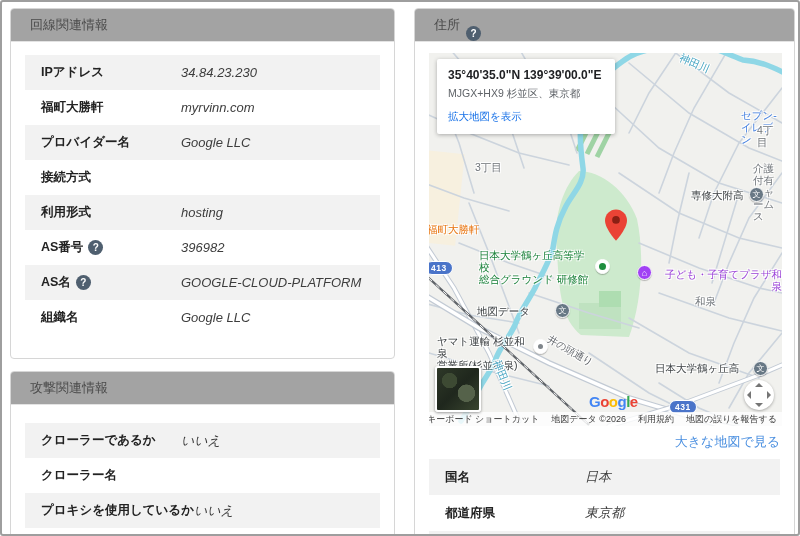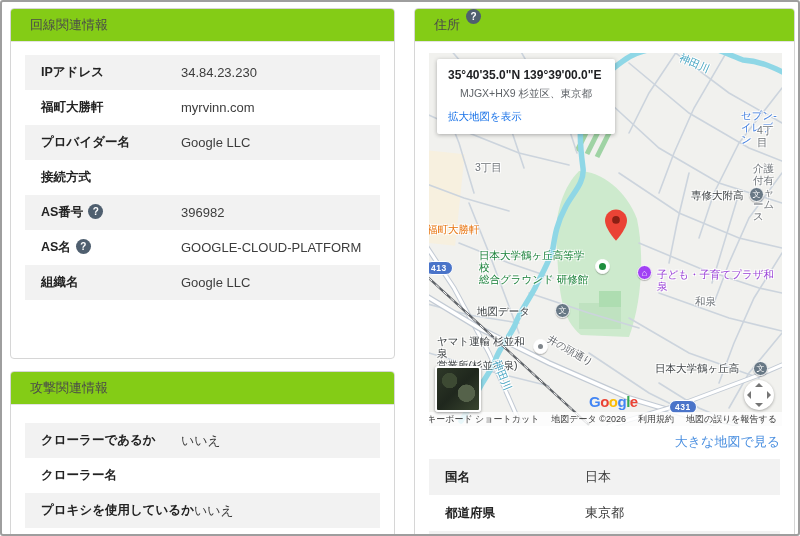--- a/index.html
+++ b/index.html
@@ -8,36 +8,36 @@
     width:800px; height:536px; position:relative; overflow:hidden;
     font-family:"Liberation Sans","DejaVu Sans",sans-serif;
     border:2px solid #9e9e9e; border-radius:3px;
   }
   .panel {
     position:absolute; background:#fff; border:1px solid #d6d6d6;
     border-radius:4px; overflow:hidden;
   }
   .panel-header {
     height:33px; line-height:32px; padding:0 19px; font-size:13px;
-    color:#4a4a4a; background:#84cc16; border-bottom:1px solid #e3e3e3;
-    display:flex; align-items:flex-start; gap:6px;
+    color:#4a4a4a; background:#a3a3a3; border-bottom:1px solid #e3e3e3;
+    display:flex; align-items:flex-end; gap:6px;
   }
   #panel-line   { left:8px;  top:6px;   width:385px; height:351px; }
   #panel-attack { left:8px;  top:369px; width:385px; height:230px; }
   #panel-addr   { left:412px; top:6px;  width:381px; height:640px; }
   .tbl { padding:13px 14px 0 14px; }
   #panel-attack .tbl { padding-top:18px; }
   .row {
     height:35px; display:flex; align-items:center; padding:0 16px;
     font-size:13px; color:#3d3d3d;
   }
   .row:nth-child(odd) { background:#f2f2f2; }
-  .row .lblwrap { flex:0 0 140px; display:flex; gap:5px; }
+  .row .lblwrap { flex:0 0 140px; display:flex; align-items:center; gap:5px; }
   .row .lbl { font-weight:bold; font-size:12.5px; color:#222; white-space:nowrap; }
-  .row .val { white-space:nowrap; }
+  .row .val { white-space:nowrap;font-style:italic; }
   .helpicon {
     width:15px; height:15px; border-radius:50%; background:#4f5f6f; color:#fff;
     font-size:10px; font-weight:bold; display:inline-flex; align-items:center;
     justify-content:center; flex:0 0 15px; cursor:pointer;
   }
   
   #panel-addr .body { padding:0 14px; }
   .map {
     position:relative; margin-top:11px; width:353px; height:373px;
     overflow:hidden; background:#f1f1ee; cursor:grab;
@@ -45,21 +45,21 @@
   .map svg.base { position:absolute; left:0; top:0; }
   .mlabel {
     position:absolute; font-size:10.5px; color:#70757a; white-space:pre-line;
     line-height:1.15; z-index:3;
     text-shadow:-1px -1px 0 #fff,1px -1px 0 #fff,-1px 1px 0 #fff,1px 1px 0 #fff;
   }
   .mlabel.water { color:#46a6c4; font-style:normal; }
   .mlabel.store { color:#3d7ce0; }
   .mlabel.poi-dark { color:#3c4043; }
   .mlabel.green { color:#188038; }
-  .mlabel.purple { color:#9c43d9; }
+  .mlabel.purple { color:#9c43d9;text-align:right; }
   .mlabel.food { color:#e8710a; }
   .mlabel.road { color:#5f6368; font-size:10px; }
   .mlabel.ctr { text-align:left; }
   .micon {
     position:absolute; width:15px; height:15px; border-radius:50%; z-index:3;
     display:flex; align-items:center; justify-content:center;
     border:1.5px solid #fff; box-shadow:0 1px 1px rgba(0,0,0,.25);
   }
   .micon.school { background:#687885; color:#fff; font-size:8px; }
   .micon.greenpoi { background:#fff; }
@@ -71,21 +71,21 @@
     position:absolute; z-index:3; background:#4a74c9; color:#fff; font-size:8.5px;
     padding:1px 5px; border-radius:7px; font-weight:bold; letter-spacing:.5px;
     border:1px solid #fff;
   }
   .pin { position:absolute; left:176px; top:156px; width:22px; height:32px; z-index:4; }
   .infocard {
     position:absolute; left:8px; top:6px; width:178px; z-index:5; background:#fff;
     border-radius:2px; box-shadow:0 1px 4px rgba(0,0,0,.3); padding:9px 11px 10px;
   }
   .infocard .coords { font-size:12px; font-weight:bold; color:#202124; }
-  .infocard .plus   { font-size:10.5px; color:#5f6368; margin-top:5px;text-align:center; }
+  .infocard .plus   { font-size:10.5px; color:#5f6368; margin-top:5px; }
   .infocard .cardlink { font-size:10.5px; color:#1a73e8; margin-top:9px; cursor:pointer; display:inline-block; }
   .satthumb {
     position:absolute; left:6px; bottom:14px; width:46px; height:46px; z-index:6;
     border:2px solid #fff; border-radius:3px; box-shadow:0 1px 3px rgba(0,0,0,.4);
     background:
       radial-gradient(circle at 30% 30%, #3d4a33 0 18%, transparent 19%),
       radial-gradient(circle at 70% 60%, #55624a 0 22%, transparent 23%),
       linear-gradient(135deg,#2e3828 0%,#1f271d 50%,#39452f 100%);
     cursor:pointer;
   }
@@ -137,20 +137,26 @@
       <span class="lblwrap">
           <span class="lbl">プロバイダー名</span>
         </span>
       <span class="val">Google LLC</span>
     </div>
     <div class="row">
       <span class="lblwrap">
           <span class="lbl">接続方式</span>
         </span>
       <span class="val"></span>
+    </div>
+    <div class="row">
+      <span class="lblwrap">
+          <span class="lbl">利用形式</span>
+        </span>
+      <span class="val">hosting</span>
     </div>
     <div class="row">
       <span class="lblwrap">
         <span class="lbl">AS番号</span>
         <span class="helpicon">?</span>
       </span>
       <span class="val">396982</span>
     </div>
     <div class="row">
       <span class="lblwrap">

